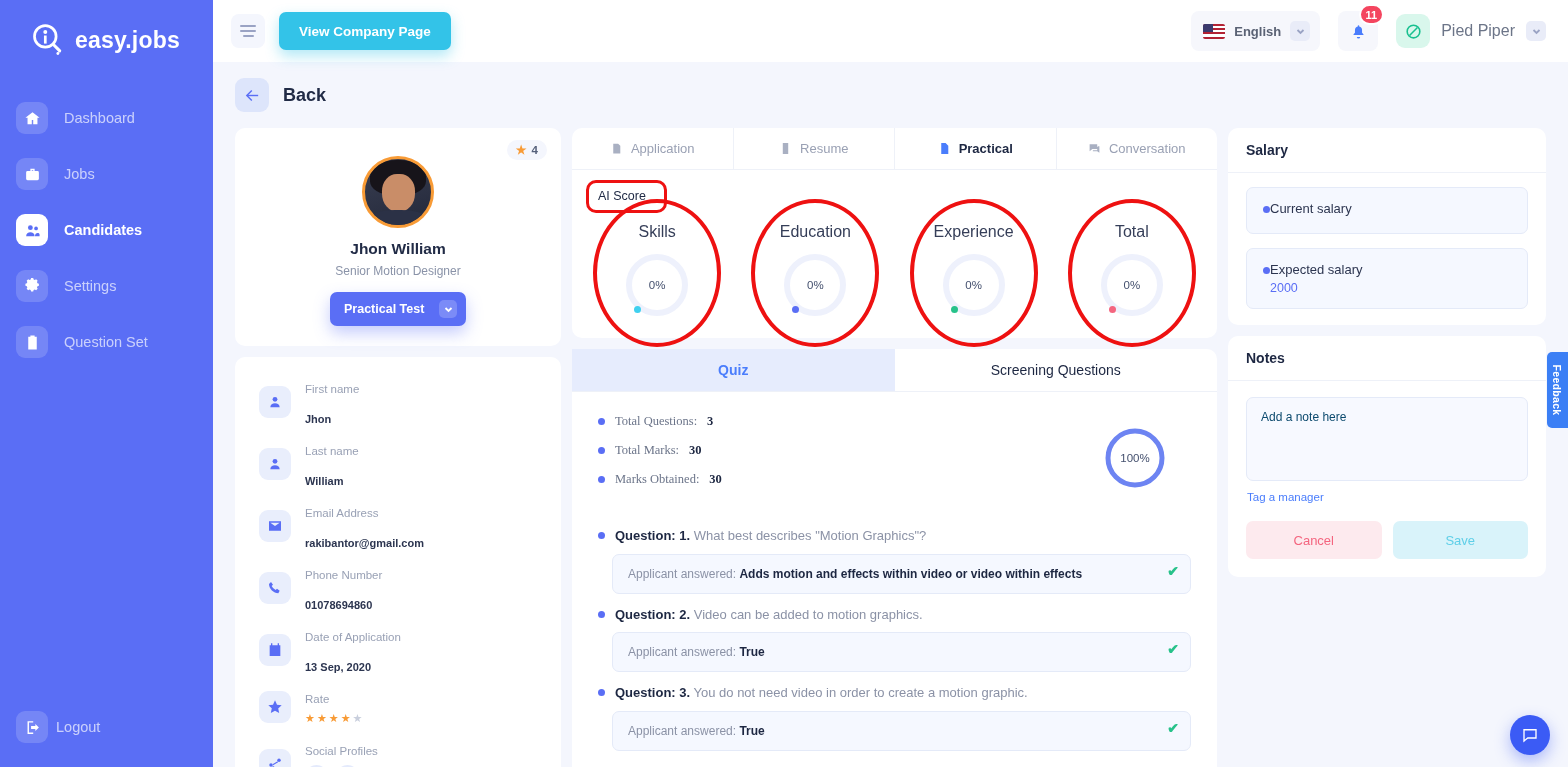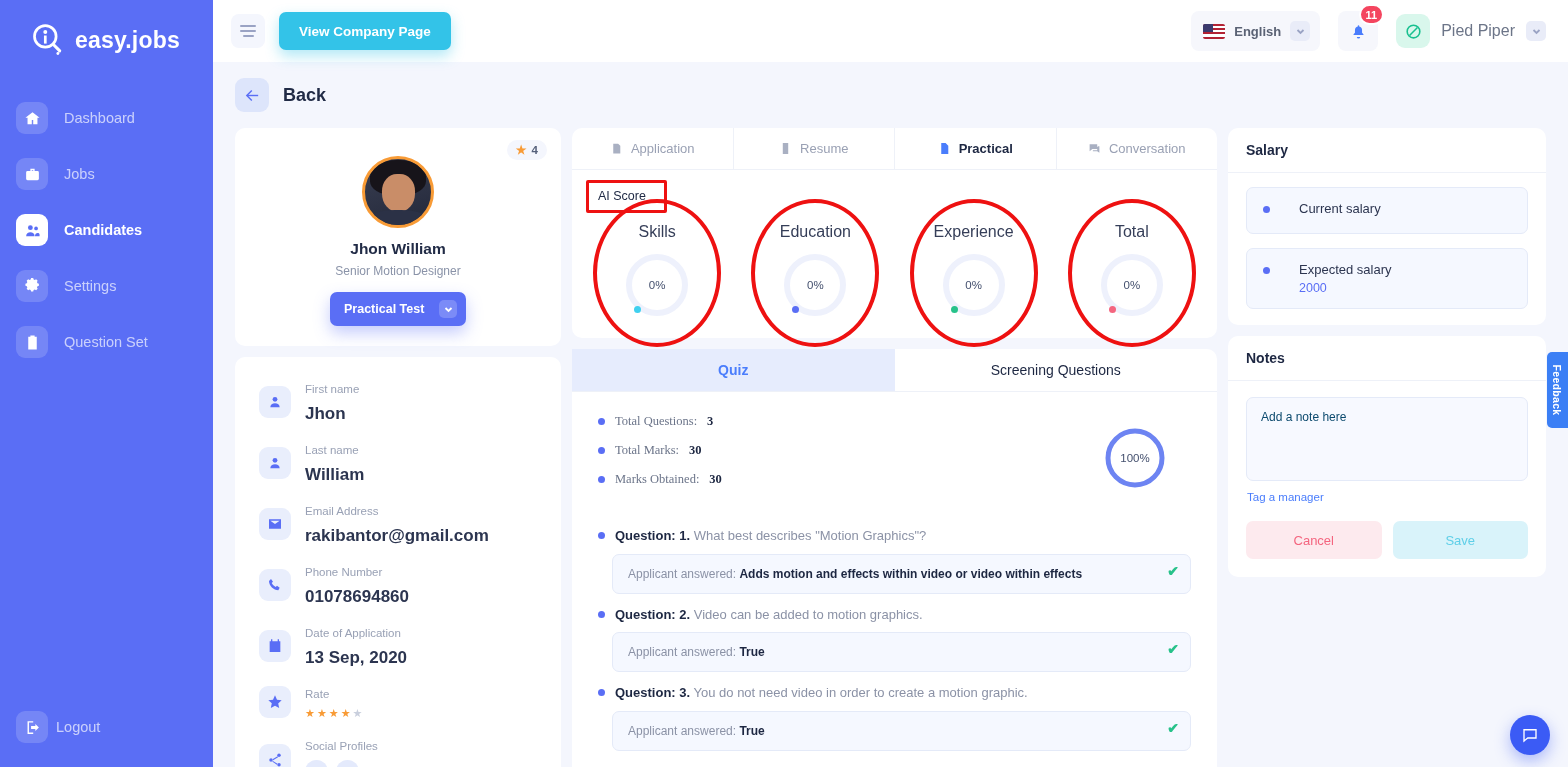--- a/index.html
+++ b/index.html
@@ -113,21 +113,21 @@
     box-shadow: 0 7px 16px rgba(90,110,245,.35);
   }
   .stage-btn .c { width:18px;height:18px;border-radius:5px;background:rgba(255,255,255,.2);display:flex;align-items:center;justify-content:center;}
   .stage-btn .c svg { width:9px;height:9px;stroke:#fff;fill:none;stroke-width:2.4;}
 
   .details-card { padding: 14px 0 14px 0; }
   .drow { display: flex; align-items: center; gap: 14px; padding: 8px 0 8px 24px; }
   .dico { width: 32px; height: 32px; border-radius: 9px; background: #e9eefc; display:flex;align-items:center;justify-content:center;flex:0 0 32px;}
   .dico svg { width: 16px; height: 16px; fill: #5a6ef5; }
   .dlabel { font-size: 11.5px; color: #99a1b5; }
-  .dvalue { font-size: 17px; color: #2c3550; font-weight: 600; margin-top: 7px; }
+  .dvalue { font-size: 11px; color: #2c3550; font-weight: 600; margin-top: 16px; }
   .stars { display:flex; gap:2px; margin-top:5px; }
   .stars span { font-size: 11px; color: #f89b36; }
   .stars span.off { color: #c9cfdd; }
   .socials { display: flex; gap: 8px; margin-top: 6px; }
   .soc { width: 23px; height: 23px; border-radius: 50%; background: #e4eafc; color: #4a7dfc;
          display:flex;align-items:center;justify-content:center;font-size:11px;font-weight:700;cursor:pointer;}
 
   
   .col-center { flex: 1 1 auto; min-width: 0; }
   .tabs-card { margin-bottom: 11px; }
@@ -136,21 +136,21 @@
     flex: 1; height: 41px; display: flex; align-items: center; justify-content: center; gap: 8px;
     font-size: 13px; color: #9aa1b4; cursor: pointer; border-right: 1px solid #eef1f8;
   }
   .tab:last-child { border-right: none; }
   .tab svg { width: 13px; height: 13px; fill: #a9b0c2; }
   .tab.active { color: #1d2742; font-weight: 700; }
   .tab.active svg { fill: #4a7dfc; }
   .ai-wrap { padding: 10px 14px 8px; }
   .ai-title {
     display: inline-block; font-size: 12.5px; color: #212b46;
-    border: 3px solid #ee1111; border-radius: 2px; padding: 6px 18px 7px 9px; background:#fff;
+    border: 3px solid #ee1111; border-radius: 10px; padding: 6px 18px 7px 9px; background:#fff;
   }
   .donuts { display: flex; justify-content: space-around; padding: 2px 6px 16px; }
   .donut { position: relative; width: 132px; text-align: center; }
   .donut-label { font-size: 16px; color: #353e58; margin-bottom: 7px; }
   .ring { width: 74px; height: 74px; margin: 0 auto; position: relative; }
   .ring svg { width: 74px; height: 74px; transform: rotate(-90deg); }
   .ring .pct {
     position: absolute; inset: 0; display: flex; align-items: center; justify-content: center;
     font-size: 11.5px; color: #44506e;
   }
@@ -184,21 +184,21 @@
   }
   .ansbox b { color: #1d2742; }
   .check { position: absolute; right: 11px; top: 8px; color: #27c28a; font-size: 14px; font-weight: 700; }
 
   
   .col-right { width: 318px; flex: 0 0 318px; }
   .panel-head { padding: 14px 18px; font-size: 14px; font-weight: 600; color: #1d2742; border-bottom: 1px solid #eef1f8; }
   .salary-card { margin-bottom: 11px; padding-bottom: 16px; }
   .sal-item {
     margin: 14px 18px 0; background: #f5f8ff; border: 1px solid #e4eaf8; border-radius: 7px;
-    padding: 13px 16px; display: flex; gap: 29px; align-items: flex-start;
+    padding: 13px 16px; display: flex; gap: 0; align-items: flex-start;
   }
   .sal-label { font-size: 13px; color: #2c3550; }
   .sal-value { font-size: 12.5px; color: #5a6ef5; margin-top: 4px; }
   .notes-card { padding-bottom: 18px; }
   .note-box {
     margin: 16px 18px 0; background: #f7f9ff; border: 1px solid #e4eaf8; border-radius: 7px;
     height: 84px; padding: 12px 14px; font-size: 12px; color: #0c4a6e;
   }
   .tag-link { display:inline-block; margin: 10px 16px 0 19px; font-size: 11.5px; color: #4a7dfc; cursor: pointer; }
   .note-actions { display: flex; gap: 11px; margin: 16px 18px 0; }

